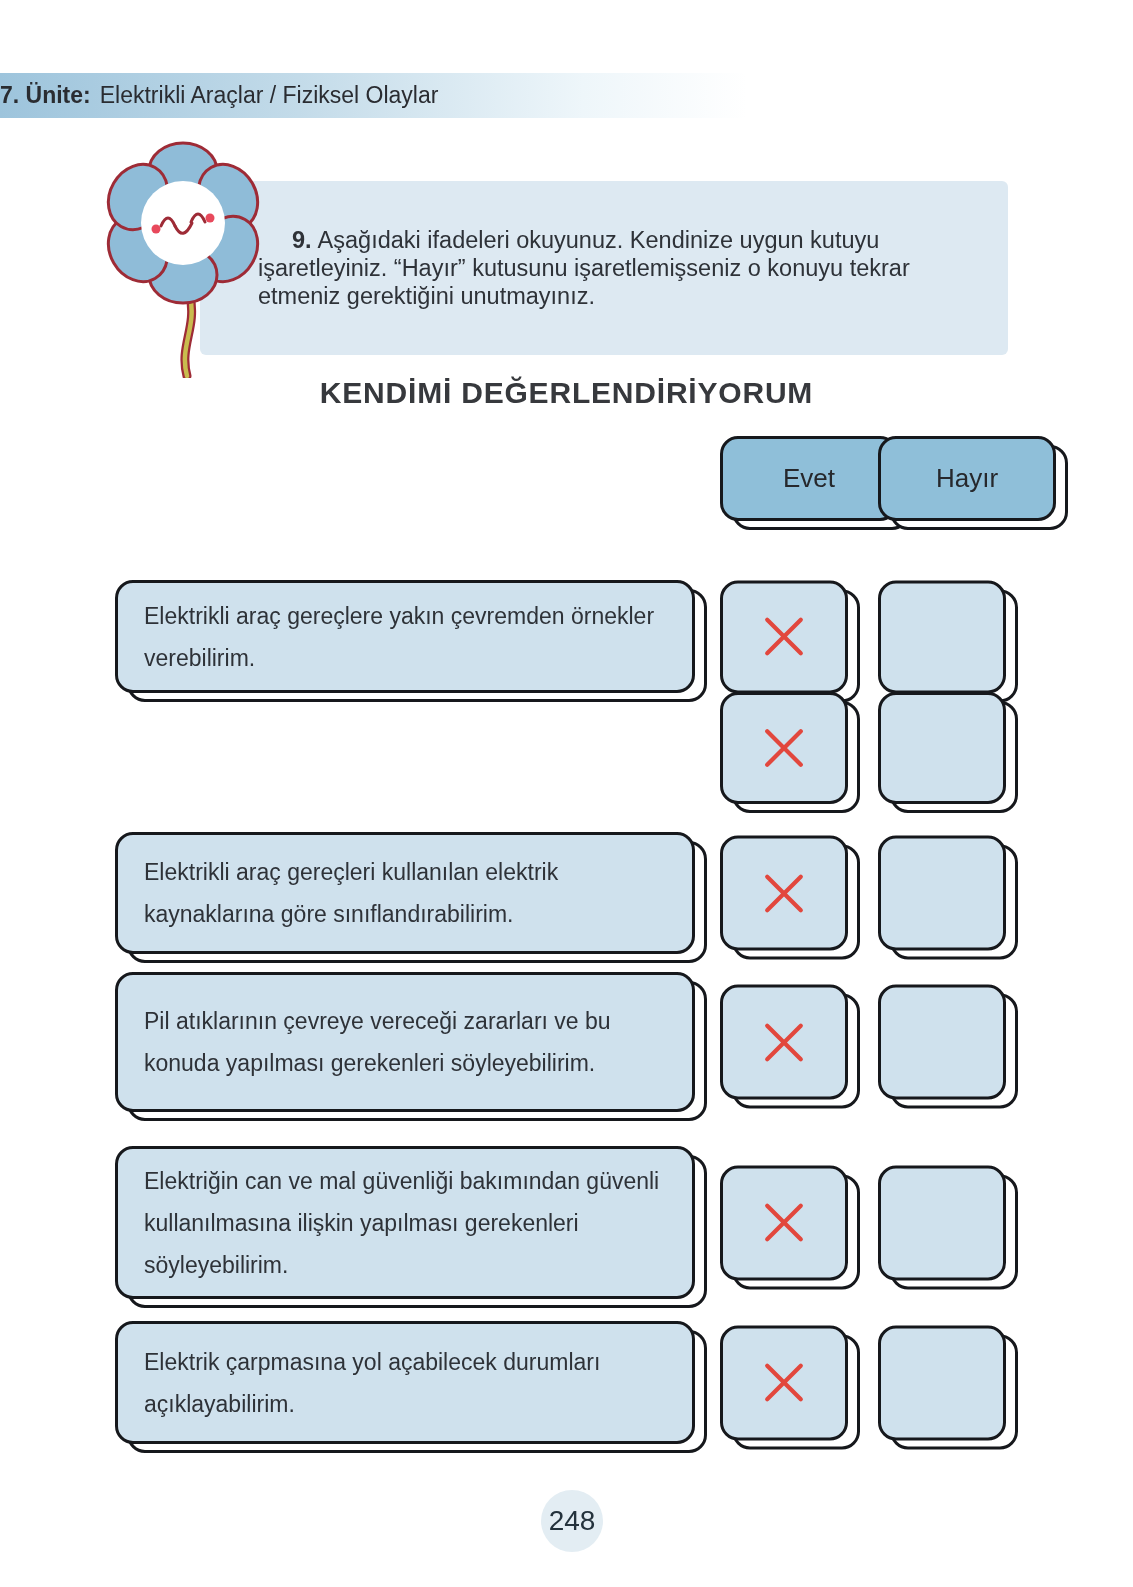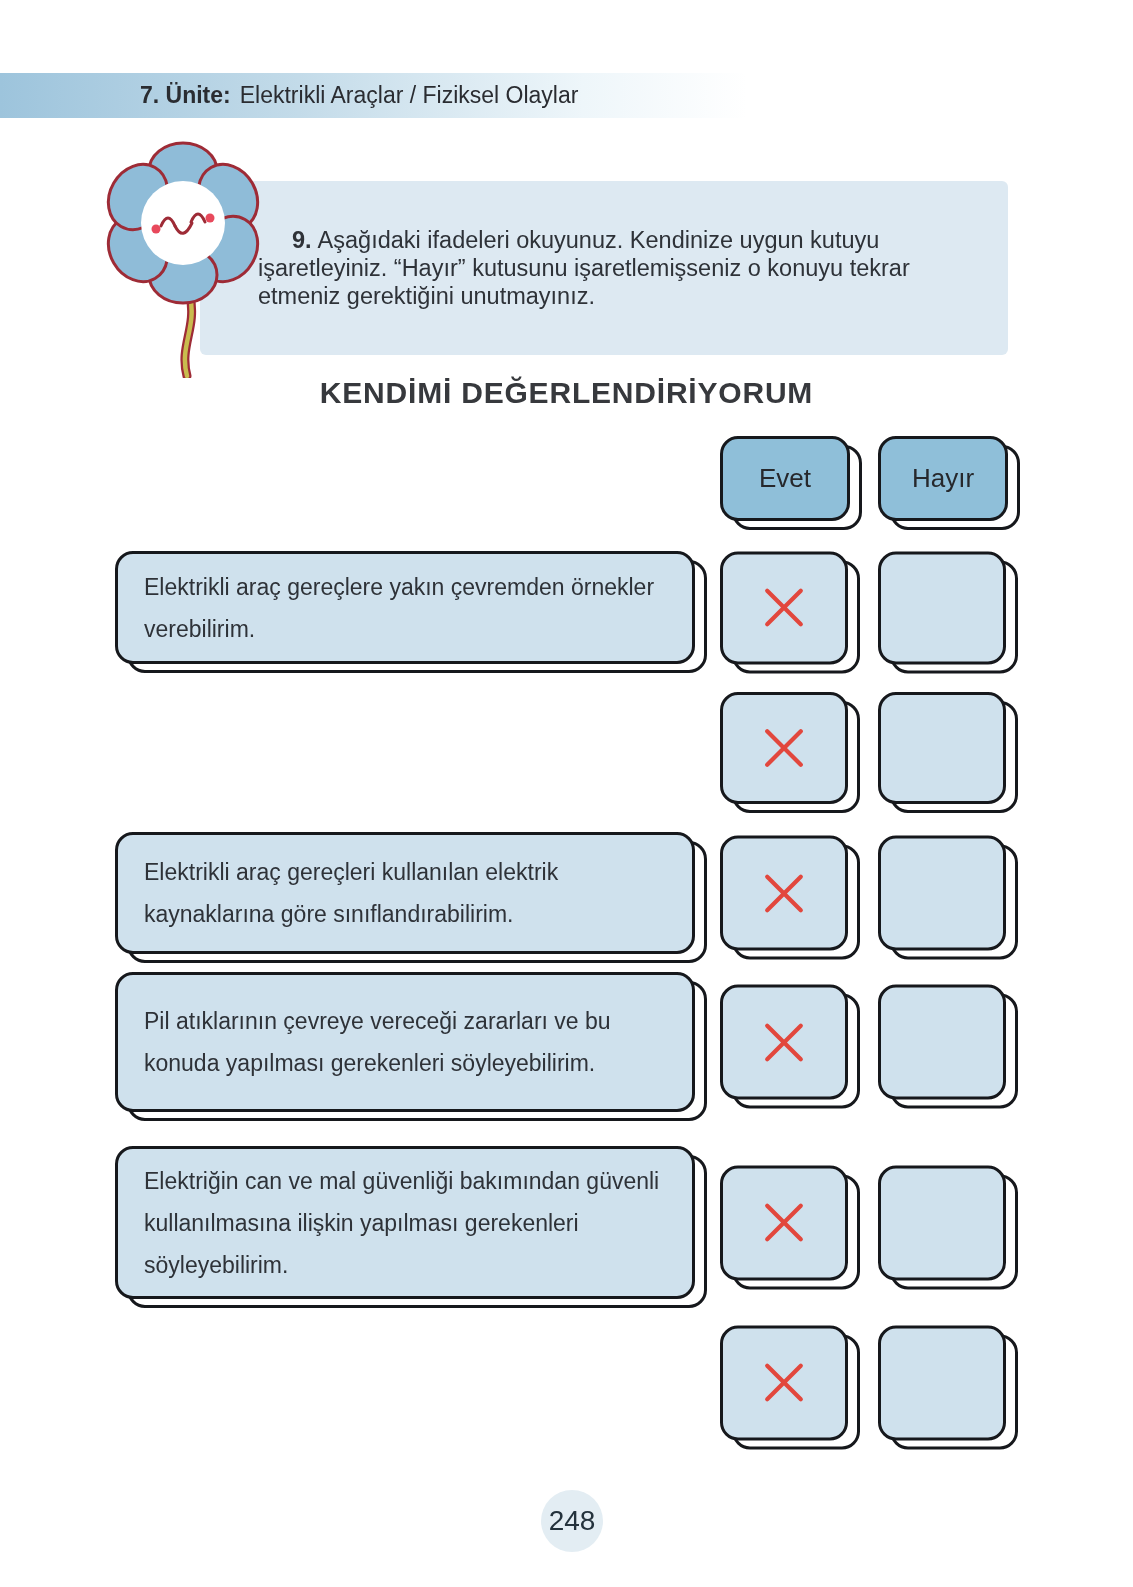--- a/index.html
+++ b/index.html
@@ -5,21 +5,21 @@
   html,body { margin:0; padding:0; background:#fff; }
   .page {
     position:relative; width:1133px; height:1587px; background:#ffffff;
     font-family:"Liberation Sans", sans-serif; color:#2a2c31; overflow:hidden;
   }
 
   
   .unit-bar {
     position:absolute; left:0; top:73px; width:747px; height:45px;
     background:linear-gradient(90deg, #9dc4dc 0%, #c3dbe9 40%, #eef6fa 78%, #ffffff 100%);
-    display:flex; align-items:center; padding-left:140px; box-sizing:border-box;
+    display:flex; align-items:center; box-sizing:border-box;
     font-size:23px;
     text-align:center;
   }
   .unit-label { font-weight:bold; margin-right:9px; white-space:nowrap; }
   .unit-title { white-space:nowrap; }
 
   
   .mascot { position:absolute; left:93px; top:138px; width:182px; height:240px; z-index:3; }
 
   
@@ -45,31 +45,31 @@
   .card-shadow {
     position:absolute; left:12px; top:9px; width:100%; height:100%;
     background:#ffffff; border:3px solid #16181c; border-radius:18px; box-sizing:border-box;
   }
   .card-face {
     position:absolute; inset:0; border:3px solid #16181c; border-radius:18px;
     box-sizing:border-box;
   }
 
   
-  .col-head { width:130px; height:85px; top:436px; z-index:1; }
+  .col-head { width:130px; height:85px; top:436px; z-index:1;padding-left:48px; }
   .evet-head  { left:720px; }
   .hayir-head { left:878px;border-radius:30px; }
   .head-face {
     background:var(--accent-blue, #8fbfd9);
     display:flex; align-items:center; justify-content:center; font-size:26px; color:#26282c;
   }
 
   
   .row { position:absolute; left:115px; width:905px; }
-  .row-0 { top:551px;  height:113px; }
+  .row-0 { top:580px;  height:113px; }
   .row-1 { top:692px;  height:112px; }
   .row-2 { top:832px;  height:122px; }
   .row-3 { top:972px;  height:140px; }
   .row-4 { top:1146px; height:153px; }
   .row-5 { top:1321px; height:123px; }
 
   .stmt { left:0; top:0; width:580px; height:100%; }
   .stmt-face { background:var(--light-blue, #cfe1ed); display:flex; align-items:center; }
   .stmt-text { margin:0; padding:2px 18px 2px 26px; font-size:23px; line-height:42px; color:#2e3238; }
 
@@ -256,20 +256,26 @@
       <div class="card-shadow"></div>
       <div class="card-face chk-face">
           <svg class="xmark" viewBox="0 0 60 60" style="visibility: hidden;">
             <path d="M12 12 L48 48 M48 12 L12 48"></path>
           </svg>
         </div>
     </div>
   </div>
 
   <div class="row row-5">
+    <div class="cardwrap stmt">
+      <div class="card-shadow"></div>
+      <div class="card-face stmt-face">
+          <p class="stmt-text">Elektrik çarpmasına yol açabilecek durumları açıklayabilirim.</p>
+        </div>
+    </div>
     <div class="cardwrap chk chk-evet">
       <div class="card-shadow"></div>
       <div class="card-face chk-face">
           <svg class="xmark" viewBox="0 0 60 60">
             <path d="M12 12 L48 48 M48 12 L12 48"></path>
           </svg>
         </div>
     </div>
     <div class="cardwrap chk chk-hayir">
       <div class="card-shadow"></div>

